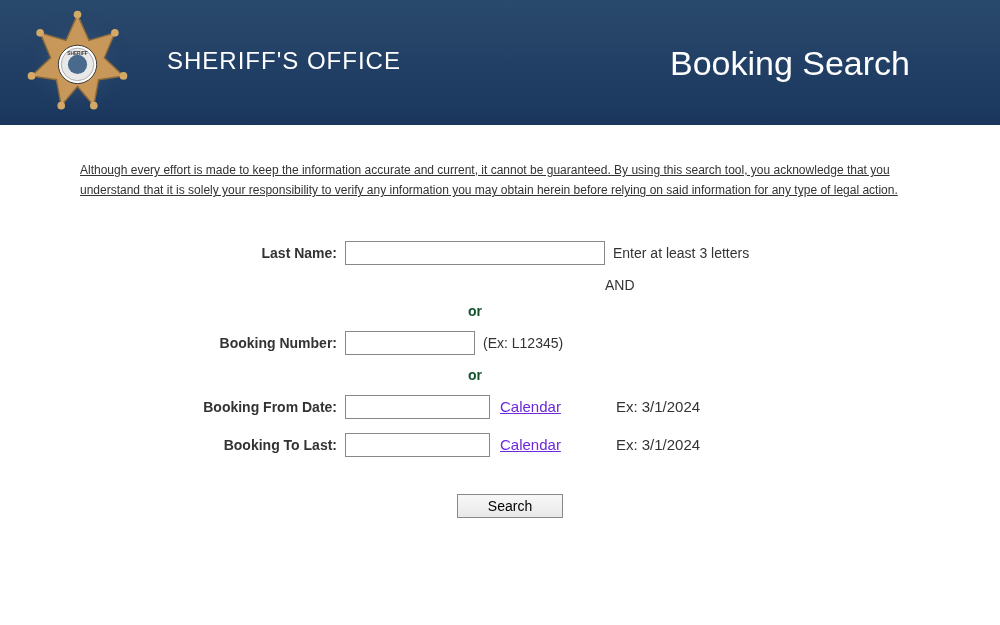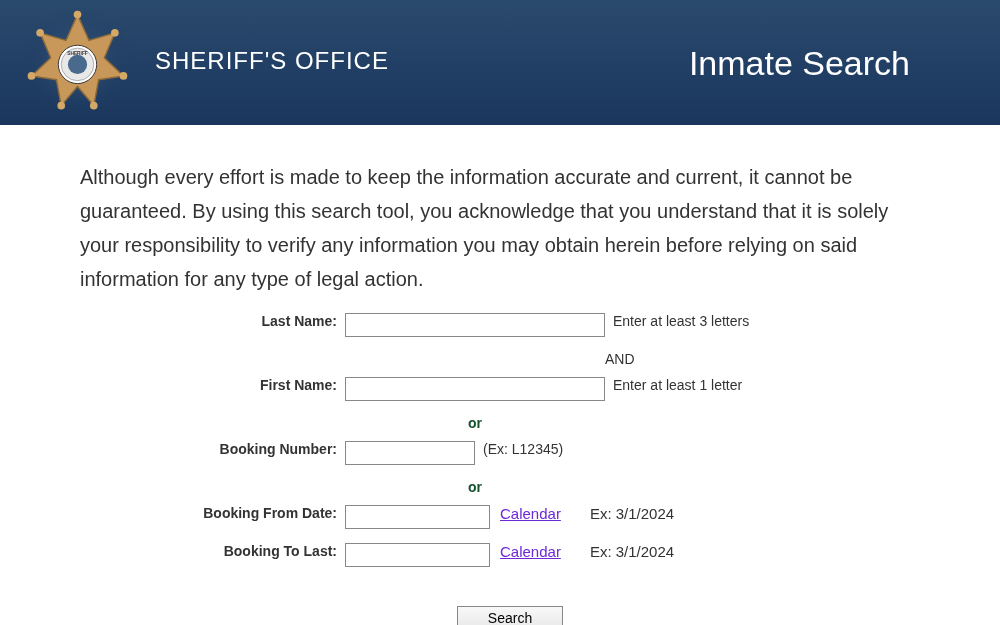--- a/index.html
+++ b/index.html
@@ -15,20 +15,21 @@
       overflow: hidden;
     }
     .header {
       background: #1a365d;
       background: linear-gradient(to bottom, #2a4a6d 0%, #1a365d 100%);
       height: 125px;
       display: flex;
       align-items: center;
       padding: 0 20px;
       position: relative;
+      gap: 12px;
     }
     .badge {
       width: 115px;
       height: 115px;
       position: relative;
       flex-shrink: 0;
     }
     .header-text {
       margin-left: 20px;
       color: #ffffff;
@@ -50,31 +51,32 @@
       top: 50%;
       transform: translateY(-50%);
       color: #ffffff;
       font-size: 34px;
       font-weight: normal;
     }
     .content {
       padding: 35px 80px 20px 80px;
     }
     .disclaimer {
-      font-size: 20px;
+      font-size: 12px;
       color: #333333;
       line-height: 1.7;
-      margin-bottom: 17px;
+      margin-bottom: 38px;
+      text-decoration: underline;
     }
     .form-area {
       margin-left: 100px;
     }
     .form-row {
       display: flex;
-      align-items: flex-start;
+      align-items: center;
       margin-bottom: 10px;
       min-height: 28px;
     }
     .form-label {
       width: 165px;
       text-align: right;
       padding-right: 8px;
       font-size: 14px;
       font-weight: bold;
       color: #333333;
@@ -121,21 +123,21 @@
     .calendar-link {
       color: #6d28d9;
       text-decoration: underline;
       font-size: 15px;
       margin-left: 10px;
       cursor: pointer;
     }
     .date-example {
       font-size: 15px;
       color: #333333;
-      margin-left: 29px;
+      margin-left: 55px;
     }
     .search-button-row {
       text-align: center;
       margin-top: 35px;
       margin-left: -80px;
     }
     .search-button {
       background: linear-gradient(to bottom, #f8f8f8, #e8e8e8);
       border: 1px solid #888888;
       padding: 3px 30px;
@@ -170,41 +172,36 @@
         <circle cx="0" cy="2" r="20" fill="#ffffff" stroke="#333" stroke-width="1"></circle>
         <circle cx="0" cy="2" r="17" fill="#e8e8e8" stroke="#666" stroke-width="0.5"></circle>
         <circle cx="0" cy="2" r="10" fill="#4a6a8d"></circle>
         <text x="0" y="-8" font-size="5" text-anchor="middle" fill="#333" font-weight="bold">SHERIFF</text>
       </g>
     </svg>
   </div>
   <div class="header-text">
     <div class="header-title">SHERIFF'S OFFICE</div>
   </div>
-  <div class="page-title">Inmate Search</div>
+  <div class="page-title">Booking Search</div>
 </div>
 
 <div class="content">
   <div class="disclaimer">Although every effort is made to keep the information accurate and current, it cannot be guaranteed.  By using this search tool, you acknowledge that you understand that it is solely your responsibility to verify any information you may obtain herein before relying on said information for any type of legal action.</div>
 
   <div class="form-area">
 
     <div class="form-row">
       <div class="form-label">Last Name:</div>
       <input type="text" class="form-input input-long" value="" style="">
       <span class="hint-text">Enter at least 3 letters</span>
     </div>
 
     <div class="and-row">AND</div>
 
-    <div class="form-row">
-      <div class="form-label">First Name:</div>
-      <input type="text" class="form-input input-long" value="" style="">
-      <span class="hint-text">Enter at least 1 letter</span>
-    </div>
 
     <div class="or-row">or</div>
 
     <div class="form-row">
       <div class="form-label">Booking Number:</div>
       <input type="text" class="form-input input-medium" value="" style="">
       <span class="hint-text">(Ex: L12345)</span>
     </div>
 
     <div class="or-row">or</div>

